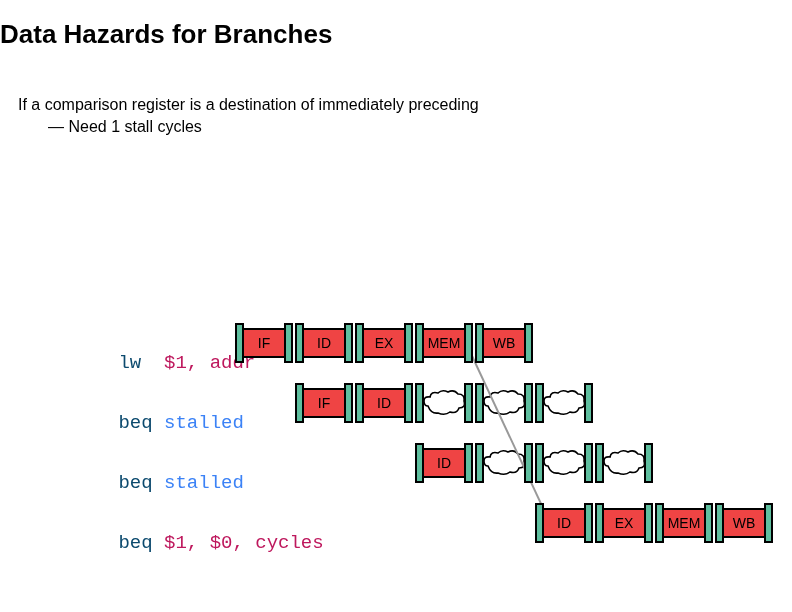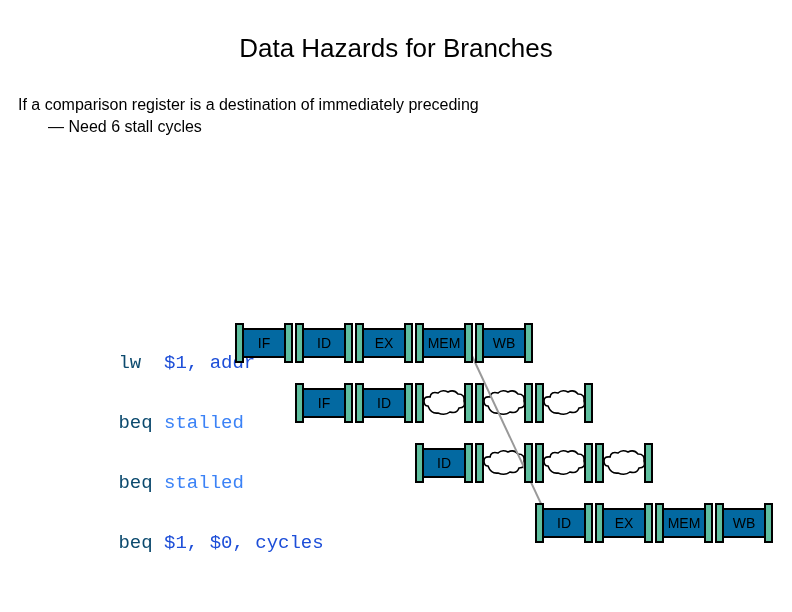--- a/index.html
+++ b/index.html
@@ -5,24 +5,24 @@
   * { box-sizing: border-box; margin: 0; padding: 0; }
   body {
     width: 792px;
     height: 612px;
     background: #fff;
     font-family: "Trebuchet MS", "Lucida Sans", Verdana, sans-serif;
     position: relative;
     overflow: hidden;
   }
   .title {
-    text-align: center;
+    text-align: left;
     font-size: 26px;
-    font-weight: 400;
-    padding-top: 33px;
+    font-weight: 700;
+    padding-top: 19px;
     color: #000;
   }
   .body-text {
     position: absolute;
     left: 18px;
     top: 94px;
     font-size: 16px;
     line-height: 1.35;
     width: 740px;
   }
@@ -37,35 +37,35 @@
   .prow { position: relative; height: 60px; }
   .instr {
     position: absolute;
     left: 0;
     top: 12px;
     font-family: "Courier New", monospace;
     font-size: 19px;
     white-space: pre;
   }
   .instr .op { color: #0c4a6e; }
-  .instr .reg { color: #1d4ed8; }
+  .instr .reg { color: #be185d; }
   .instr .stall { color: #3b82f6; }
 
   .stage {
     position: absolute;
     width: 48px;
     height: 30px;
     top: 10px;
   }
   .stage .box {
     position: absolute;
     left: 0; top: 0;
     width: 48px; height: 30px;
     border: 2px solid #000;
-    background: #0369a1;
+    background: #ef4444;
     display: flex;
     align-items: center;
     justify-content: center;
     font-family: Arial, sans-serif;
     font-size: 14px;
     z-index: 2;
   }
   .stage .bar-l, .stage .bar-r {
     position: absolute;
     width: 9px;
@@ -105,21 +105,21 @@
     fill: none;
   }
 </style>
 </head>
 <body>
 
 <h1 class="title">Data Hazards for Branches</h1>
 
 <div class="body-text">
   <div>If a comparison register is a destination of immediately preceding</div>
-  <div class="indent2">— Need 6 stall cycles</div>
+  <div class="indent2">— Need 1 stall cycles</div>
 </div>
 
 <div class="pipeline">
 
   <svg class="fwd-line" style="left:0;top:0" width="700" height="260">
     <line x1="416" y1="25" x2="500" y2="205" stroke="#999" stroke-width="2"></line>
   </svg>
 
   <div class="prow">
     <div class="instr">

